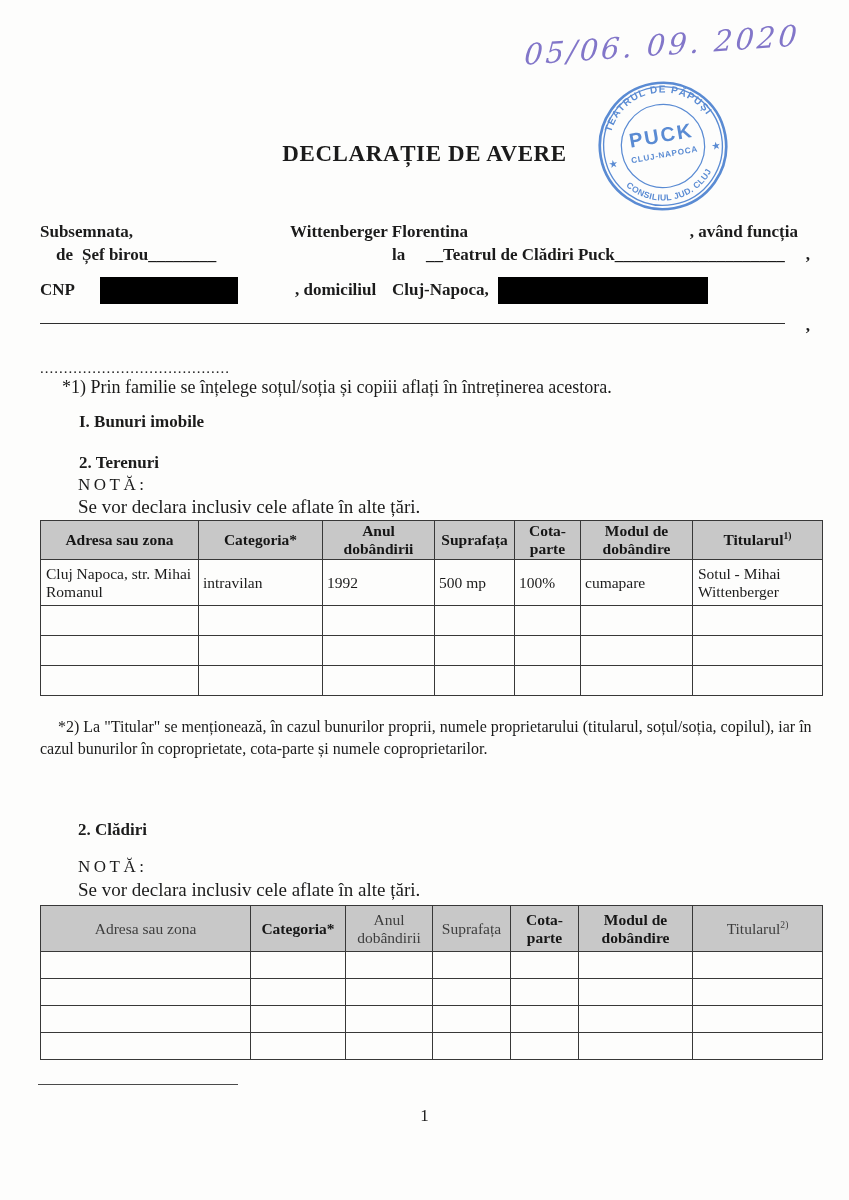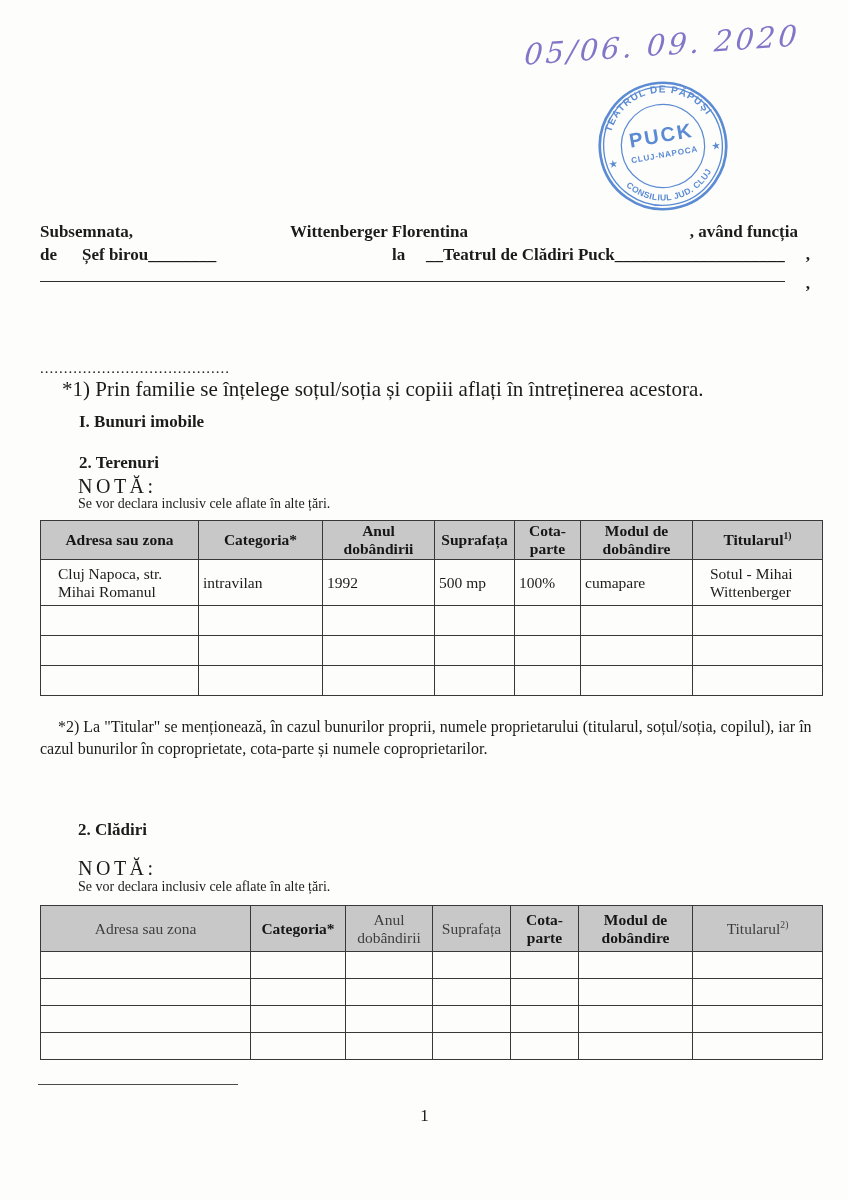--- a/index.html
+++ b/index.html
@@ -31,40 +31,40 @@
   .r4{height:14px;}
   .uline{position:absolute;left:0;top:9px;width:745px;border-bottom:1.6px solid #2e2e2e;}
   .r4 .comma{position:absolute;right:0;top:2px;}
   
   .oath{
     position:absolute;left:40px;top:322px;width:782px;font-weight:bold;
     font-size:16px;line-height:21px;letter-spacing:-0.2px;
   }
   sup{font-size:.62em;vertical-align:super;line-height:0;}
   .dotted{position:absolute;left:40px;top:360px;font-size:15px;letter-spacing:1px;color:#222;}
-  .fam-note{position:absolute;left:40px;top:377px;width:766px;font-size:21px;text-indent:22px;}
+  .fam-note{position:absolute;left:40px;top:377px;width:766px;font-size:18px;text-indent:22px;}
   
   .h-bold{position:absolute;font-weight:bold;font-size:17px;white-space:nowrap;}
-  .nota-label{position:absolute;font-size:20px;letter-spacing:3.5px;}
-  .nota-text{position:absolute;font-size:14px;white-space:nowrap;}
+  .nota-label{position:absolute;font-size:17px;letter-spacing:3.5px;}
+  .nota-text{position:absolute;font-size:19px;white-space:nowrap;}
   
   table.decl-table{
     position:absolute;left:40px;border-collapse:collapse;table-layout:fixed;
     width:782px;font-size:15.5px;
   }
   .decl-table th,.decl-table td{
     border:1.5px solid #383838;padding:1px 4px;vertical-align:middle;
     overflow:hidden;
   }
   .decl-table th{
     background:#c8c8c8;font-weight:bold;text-align:center;font-size:15.5px;color:#161616;
   }
   .decl-table th.light{font-weight:normal;color:#3e3e3e;}
   .decl-table td{}
-  .decl-table td.al{text-align:left;padding-left:17px;}
+  .decl-table td.al{text-align:left;padding-left:5px;}
   .t1-head{height:38px;}
   .t1-data{height:46px;}
   .t1-empty{height:30px;}
   .t2-head{height:46px;}
   .t2-empty{height:27px;}
   
   .notes{position:absolute;left:40px;top:716px;width:786px;font-size:16px;line-height:21.5px;}
   .notes p{margin:0 0 2px 0;text-indent:18px;}
   
   .sep-line{position:absolute;left:38px;top:1084px;width:200px;border-top:1.6px solid #4a4a4a;}
@@ -96,33 +96,41 @@
           <textPath href="#arcBot" startOffset="50%" text-anchor="middle">CONSILIUL JUD. CLUJ</textPath>
         </text>
         <text x="70" y="66" text-anchor="middle" font-size="21" font-weight="bold" letter-spacing="2">PUCK</text>
         <text x="70" y="82" text-anchor="middle" font-size="8.5" font-weight="bold" letter-spacing="0.8">CLUJ-NAPOCA</text>
         <text x="15.5" y="83" text-anchor="middle" font-size="11">★</text>
         <text x="124.5" y="83" text-anchor="middle" font-size="11">★</text>
       </g>
     </g>
   </svg>
 
+  <div class="title">DECLARAȚIE DE AVERE</div>
 
   <div class="decl">
     <div class="drow r1">
       <span style="left:0">Subsemnata,</span>
       <span style="left:250px">Wittenberger Florentina</span>
       <span style="right:12px">, având funcția</span>
     </div>
     <div class="drow r2">
-      <span style="left:0">de</span>
+      <span style="left:16px">de</span>
       <span style="left:42px">Șef birou________</span>
       <span style="left:352px">la</span>
       <span style="left:386px">__Teatrul de Clădiri Puck____________________</span>
       <span style="right:0">,</span>
+    </div>
+    <div class="drow r3">
+      <span style="left:0">CNP</span>
+      <span class="redact" style="left:60px;width:138px"></span>
+      <span style="left:255px">, domiciliul</span>
+      <span style="left:352px">Cluj-Napoca,</span>
+      <span class="redact" style="left:458px;width:210px"></span>
     </div>
     <div class="drow r4">
       <span class="uline"></span>
       <span class="comma">,</span>
     </div>
   </div>
 
 
   <div class="dotted">........................................</div>
   <div class="fam-note">*1) Prin familie se înțelege soțul/soția și copiii aflați în întreținerea acestora.</div>

